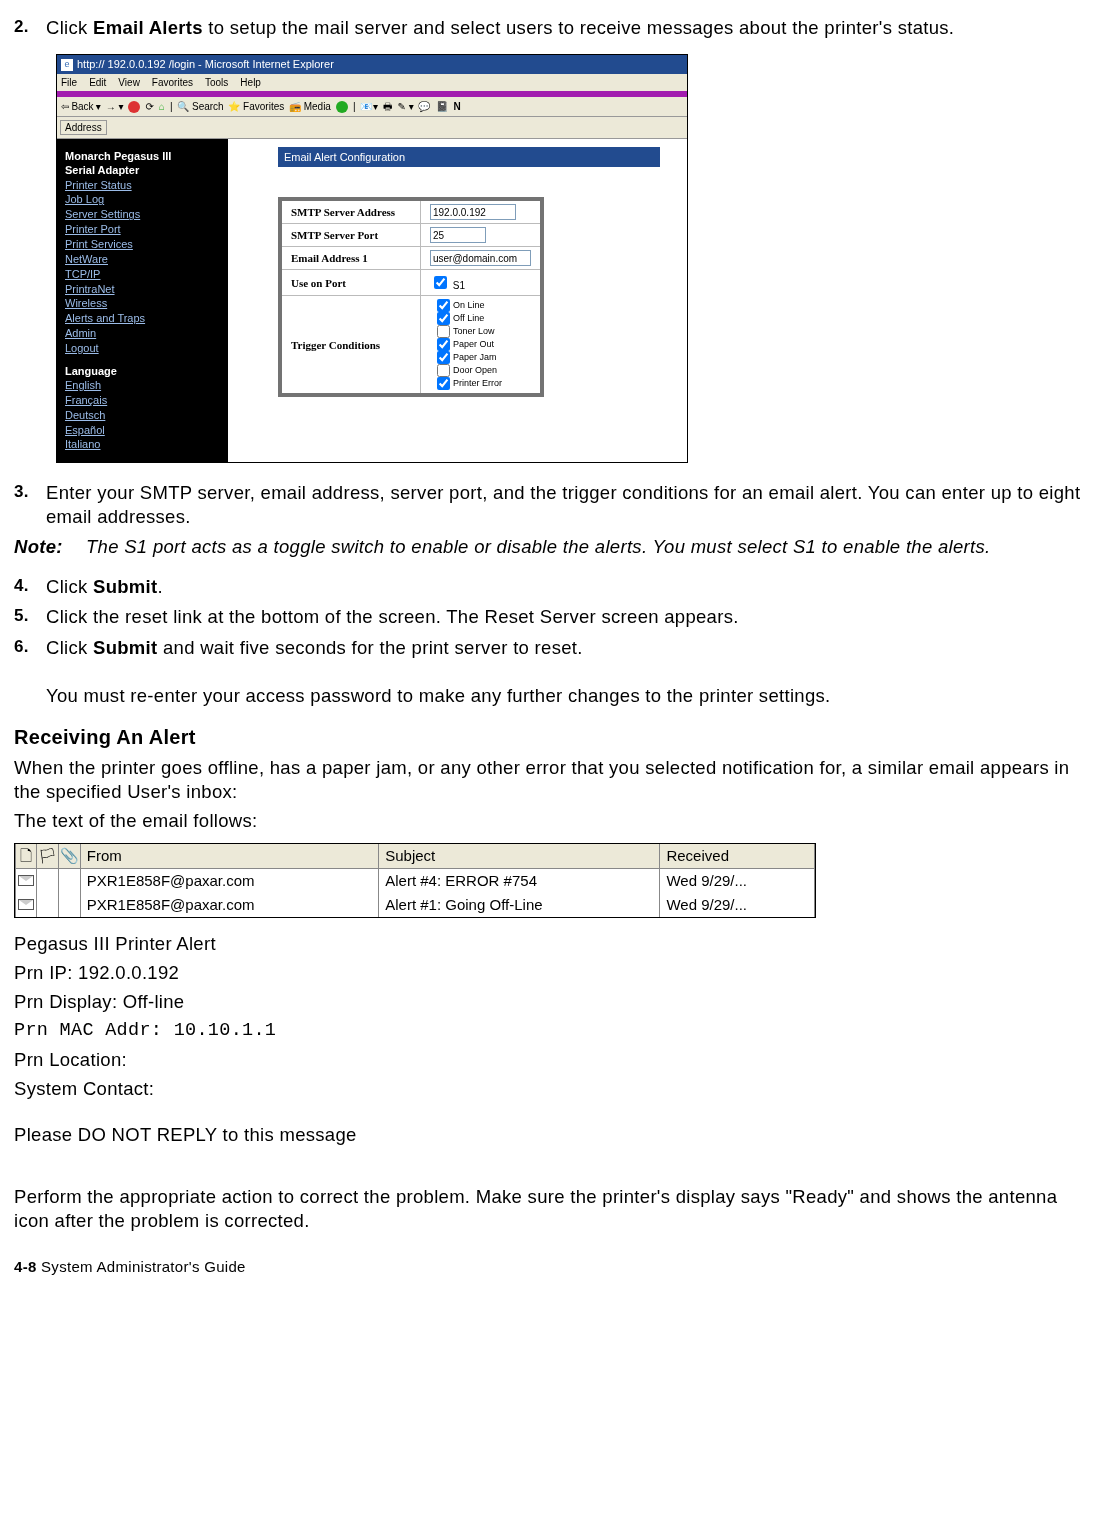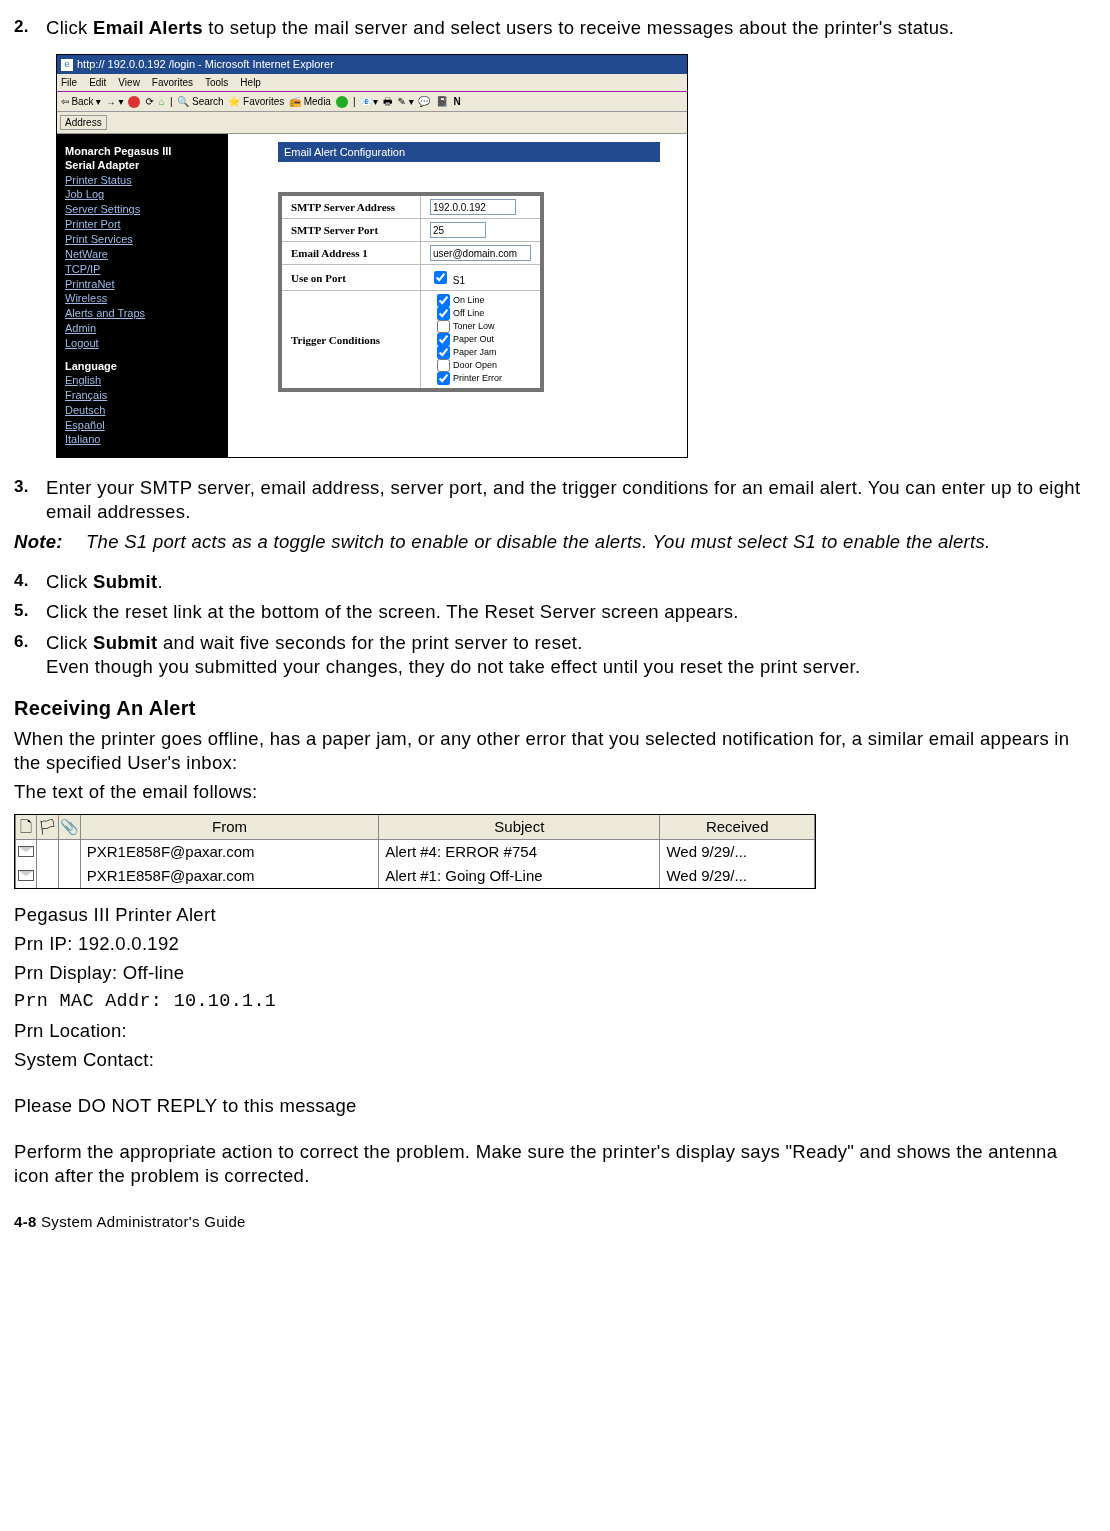--- a/index.html
+++ b/index.html
@@ -17,21 +17,21 @@
   .step-text { flex:1; }
   b { font-weight:bold; }
   .note-row { display:flex; margin-top:6px; margin-bottom:16px;font-style:italic;}
   .note-label { font-weight:bold; width:72px; flex-shrink:0;}
   .note-text { flex:1; }
 
   
   .ie-window { margin:14px 0 18px 42px; width:630px; border:1px solid #000; background:#fff; font-family: Tahoma, sans-serif; font-size:10px; color:#000;}
   .ie-title { background:#224b8f; color:#fff; display:flex; align-items:center; height:19px; padding:0 4px; font-size:11px; letter-spacing:0;}
   .ie-title .ie-ico { background:#fff; color:#3a6fb7; width:12px; height:12px; margin-right:4px; display:inline-flex; align-items:center; justify-content:center; font-size:9px;}
-  .ie-menu { background:#ece9d8; border-bottom:1px solid #a21caf; padding:1px 4px; height:15px; display:flex; gap:12px; align-items:center; letter-spacing:0;}
+  .ie-menu { background:#ece9d8; border-bottom:6px solid #a21caf; padding:1px 4px; height:15px; display:flex; gap:12px; align-items:center; letter-spacing:0;}
   .ie-tb { background:#ece9d8; border-bottom:1px solid #999; padding:1px 4px; height:17px; display:flex; gap:5px; align-items:center; letter-spacing:0;}
   .tb-btn { font-size:10px; display:inline-flex; align-items:center; gap:2px;}
   .circ { width:12px; height:12px; border-radius:50%; display:inline-block;}
   .red{background:#d33;} .green{background:#2a2;} .home{color:#2a2;}
   .ie-addr { background:#ece9d8; border-bottom:1px solid #999; height:19px; display:flex; align-items:center; padding:1px 3px; gap:4px; letter-spacing:0;}
   .ie-addr .lab{border:1px solid #999; padding:0 4px; background:#ece9d8;}
   .ie-addr .fld{flex:1; border:1px solid #7f9db9; background:#fff; height:14px; padding:0 3px; display:flex; align-items:center;}
   .ie-body { display:flex; min-height:300px;}
   .ie-side { width:155px; background:#000; color:#fff; padding:10px 8px; font-size:11px; letter-spacing:0;}
   .ie-side .brand{font-weight:bold; color:#fff;}
@@ -46,21 +46,21 @@
   .trig-row td:first-child{vertical-align:middle;}
   .trig-list{display:flex; flex-direction:column; gap:0; font-size:9px;padding-left:7px;}
   .trig-list label{display:flex; align-items:center; gap:3px; color:#000;}
   .trig-list input{margin:0;}
   .gray{color:#999;}
 
   
   .inbox { margin:10px 0 14px 0; width:800px; border:1px solid #000; font-family: Tahoma, sans-serif; font-size:15px; letter-spacing:0;}
   .inbox table{border-collapse:collapse; width:100%;}
   .inbox th, .inbox td{border-left:1px solid #888; border-right:1px solid #888; padding:2px 6px; text-align:left; height:20px;}
-  .inbox thead th{background:#ece9d8; border-bottom:1px solid #888; font-weight:normal;text-align:center;}
+  .inbox thead th{background:#ece9d8; border-bottom:1px solid #888; font-weight:normal;}
   .inbox .ico-col{width:18px; text-align:center; padding:2px 1px;}
   .env{display:inline-block; width:14px; height:9px; border:1px solid #555; background:#fff; position:relative;}
   .env:after{content:""; position:absolute; left:0; top:0; border-left:7px solid transparent; border-right:7px solid transparent; border-top:5px solid #ccc;}
 
   h3 { font-size:20px; margin:16px 0 6px 0; letter-spacing:0.3px;}
   .para { margin:5px 0;}
   .mono { font-family:'Courier New', monospace; }
   .footer { margin-top:24px; font-size:15px;}
   .footer b{font-weight:bold;}
 </style>
@@ -210,21 +210,22 @@
 
 <div class="step">
   <div class="step-num">5.</div>
   <div class="step-text">Click the reset link at the bottom of the screen.  The Reset Server screen appears.</div>
 </div>
 
 <div class="step">
   <div class="step-num">6.</div>
   <div class="step-text">
     <span>Click </span><b>Submit</b><span> and wait five seconds for the print server to reset.</span><br>
-    <span>Even though you submitted your changes, they do not take effect until you reset the print server.</span><br>
+    <br>
+    <span>You must re-enter your access password to make any further changes to the printer settings.</span>
   </div>
 </div>
 
 <h3>Receiving An Alert</h3>
 <div class="para">When the printer goes offline, has a paper jam, or any other error that you selected notification for, a similar email appears in the specified User's inbox:</div>
 <div class="para">The text of the email follows:</div>
 
 <div class="inbox">
   <table>
     <thead>
@@ -259,15 +260,15 @@
 </div>
 
 <div class="para">Pegasus III Printer Alert</div>
 <div class="para">Prn IP: 192.0.0.192</div>
 <div class="para">Prn Display: Off-line</div>
 <div class="para mono">Prn MAC Addr: 10.10.1.1</div>
 <div class="para">Prn Location:</div>
 <div class="para">System Contact:</div>
 <div class="para" style="margin-top:22px">Please DO NOT REPLY to this message</div>
 
-<div class="para" style="margin-top:22px">Perform the appropriate action to correct the problem.  Make sure the printer's display says "Ready" and shows the antenna icon after the problem is corrected.</div>
+<div class="para" style="margin-top:38px">Perform the appropriate action to correct the problem.  Make sure the printer's display says "Ready" and shows the antenna icon after the problem is corrected.</div>
 
 <div class="footer"><b>4-8</b><span>  System Administrator's Guide</span></div>
 
 </body></html>

